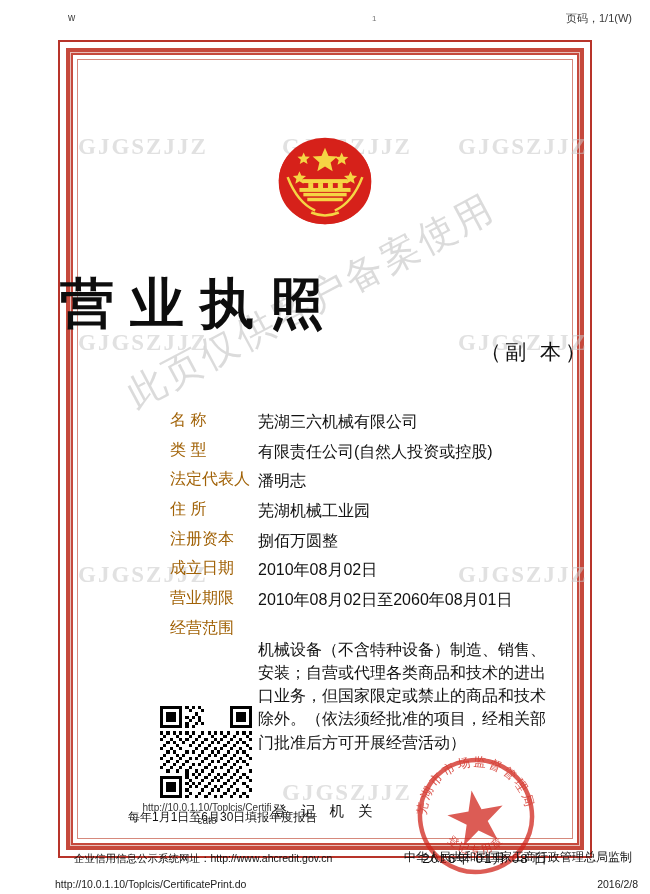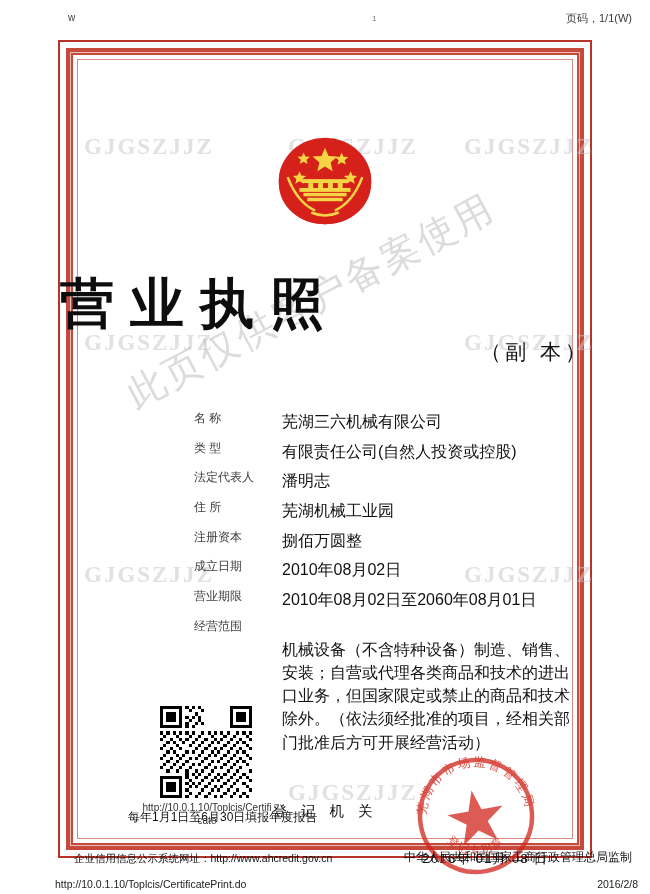--- a/index.html
+++ b/index.html
@@ -55,21 +55,20 @@
   .key-left,.key-right{top:8px;bottom:8px;width:9px;
     background:repeating-linear-gradient(180deg,#fff 0 3px,transparent 3px 9px);}
   .key-top{top:7px;} .key-bottom{bottom:7px;} .key-left{left:7px;} .key-right{right:7px;}
 
   
   .wm{
     position:absolute;color:#c9c9c9;opacity:.55;
     font-size:23px;letter-spacing:2px;font-weight:bold;
     white-space:nowrap;pointer-events:none;user-select:none;
     font-family:"Liberation Serif","DejaVu Serif",serif;
-    margin-left:6px;
   }
   .wm-diag{
     position:absolute;left:70px;top:330px;width:420px;
     transform:rotate(-28deg);transform-origin:left center;
     font-size:38px;color:#b9b9b9;opacity:.5;white-space:nowrap;
     font-family:"Liberation Serif","DejaVu Serif",serif;
     pointer-events:none;user-select:none;letter-spacing:3px;
   }
 
   
@@ -88,22 +87,22 @@
   }
   .credit-code{
     position:absolute;left:0;right:0;top:330px;text-align:center;
     font-size:14.5px;color:#111;letter-spacing:.5px;
   }
 
   
   .fields{position:absolute;left:110px;top:368px;width:400px;}
   .row{display:flex;align-items:flex-start;margin-bottom:6.5px;}
   .lab{
-    width:88px;flex:0 0 88px;font-size:12px;color:#404040;
-    display:flex;justify-content:space-between;letter-spacing:0;margin-left:24px;
+    width:88px;flex:0 0 88px;font-size:16px;color:#a16207;
+    display:flex;justify-content:space-between;letter-spacing:0;
   }
   .val{font-size:16px;color:#111;line-height:1.45;}
   .val.multiline{width:300px;text-indent:0;margin-top:20px;}
 
   
   .qr{position:absolute;left:100px;top:664px;width:92px;height:92px;}
   .qr canvas,.qr .qrbox{width:92px;height:92px;}
   .qr-url{position:absolute;left:82px;top:760px;font-size:10px;color:#333;width:130px;text-align:center;line-height:1.25;word-break:break-all;}
 
   

